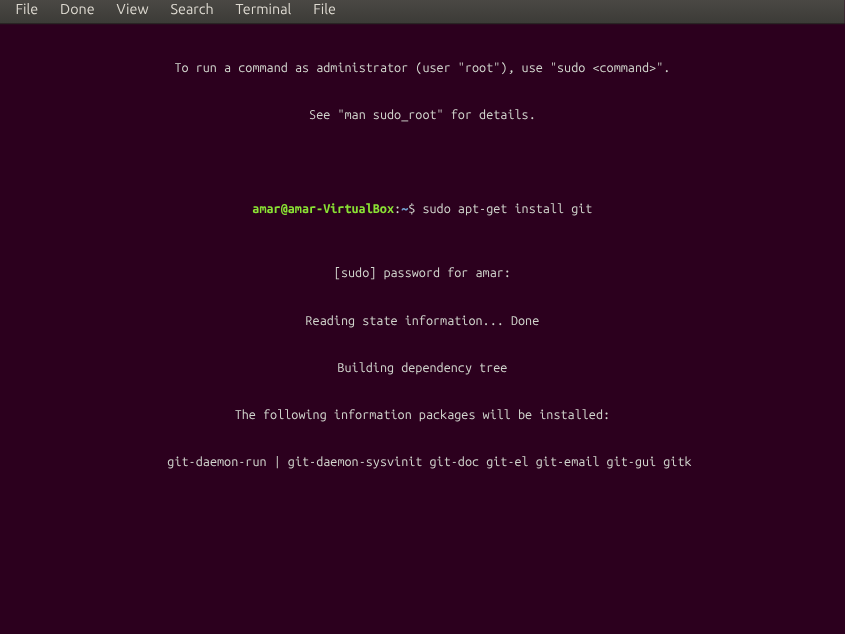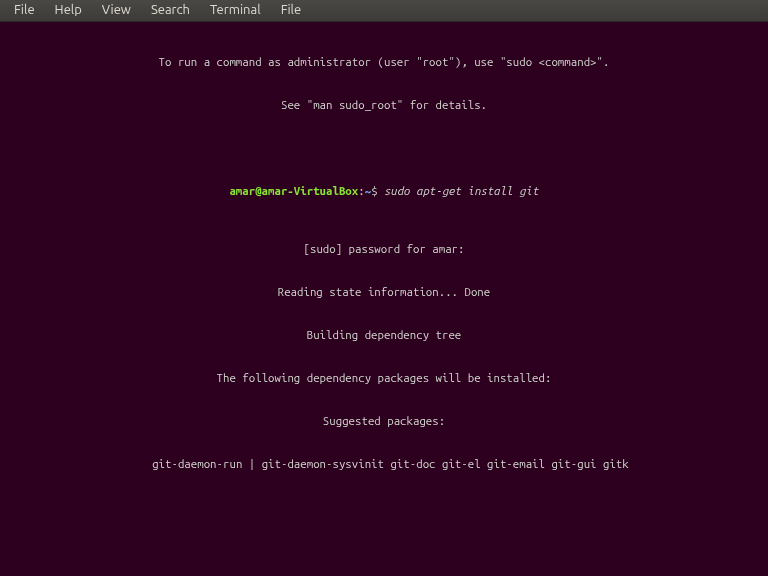--- a/index.html
+++ b/index.html
@@ -30,46 +30,45 @@
       padding: 4px 6px;
       color: #d3d7cf;
       line-height: 1.25;
       white-space: pre;
       font-size: 11.5px;
     }
     .line { white-space: pre-wrap; word-break: break-all; text-align: center; }
     .prompt-user { color: #8ae234; font-weight: bold; margin-top: 10px; }
     .prompt-path { color: #729fcf; font-weight: bold; }
     .prompt-sep { color: #d3d7cf; }
-    .cmd-text { color: #d3d7cf; font-style: italic; }
+    .cmd-text { color: #d3d7cf; }
   </style>
 </head>
 <body>
 
 <div class="menubar">
   <div class="menu-item">File</div>
-  <div class="menu-item">Help</div>
+  <div class="menu-item">Done</div>
   <div class="menu-item">View</div>
   <div class="menu-item">Search</div>
   <div class="menu-item">Terminal</div>
   <div class="menu-item">File</div>
 </div>
 
 <div class="terminal">
   <div class="line">To run a command as administrator (user "root"), use "sudo &lt;command&gt;".</div>
   <div class="line">See "man sudo_root" for details.</div>
   <div class="line"></div>
 
   <div class="line"><span class="prompt-user">amar@amar-VirtualBox</span><span class="prompt-sep">:</span><span class="prompt-path">~</span><span class="prompt-sep">$ </span><span class="cmd-text">sudo apt-get install git</span></div>
 
   <div class="line">[sudo] password for amar:</div>
   <div class="line">Reading state information... Done</div>
   <div class="line">Building dependency tree</div>
-  <div class="line">The following dependency packages will be installed:</div>
-  <div class="line">Suggested packages:</div>
+  <div class="line">The following information packages will be installed:</div>
   <div class="line">  git-daemon-run | git-daemon-sysvinit git-doc git-el git-email git-gui gitk</div>
   
   
   
   
   
   
   
   
   

